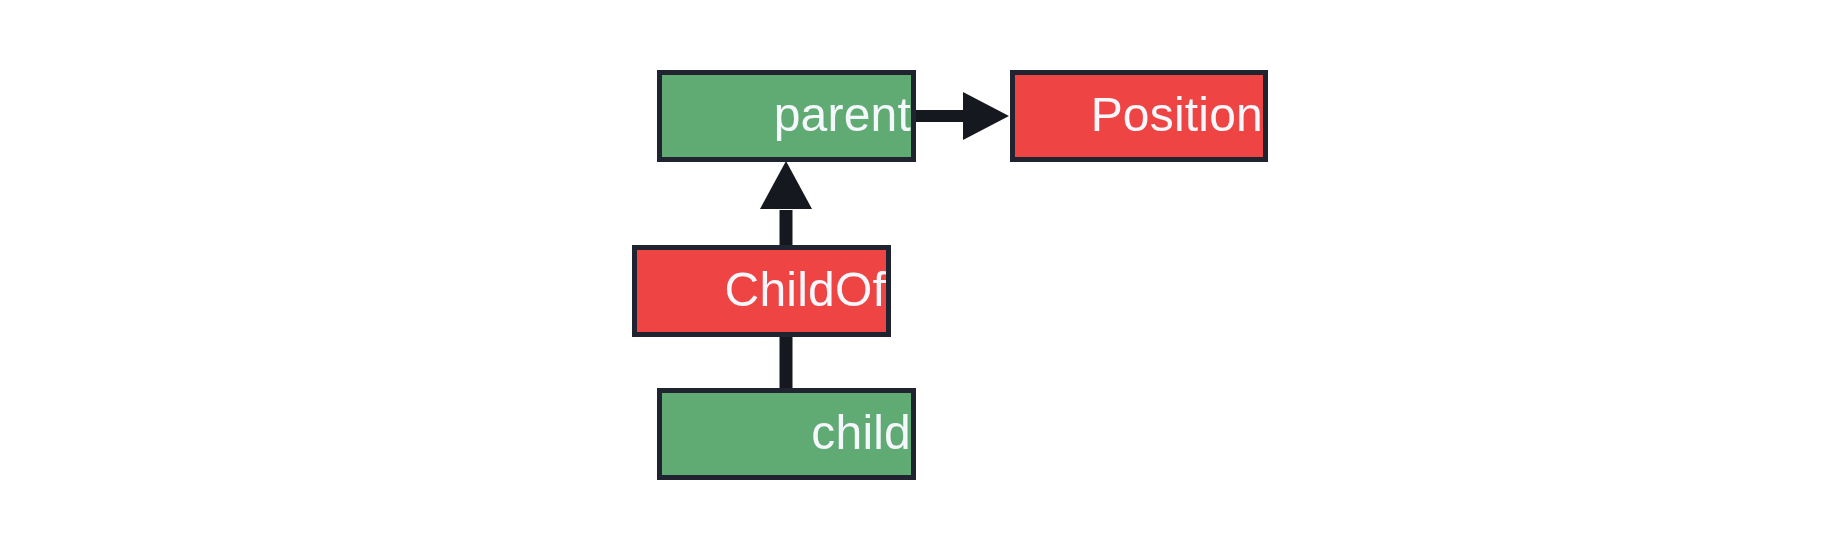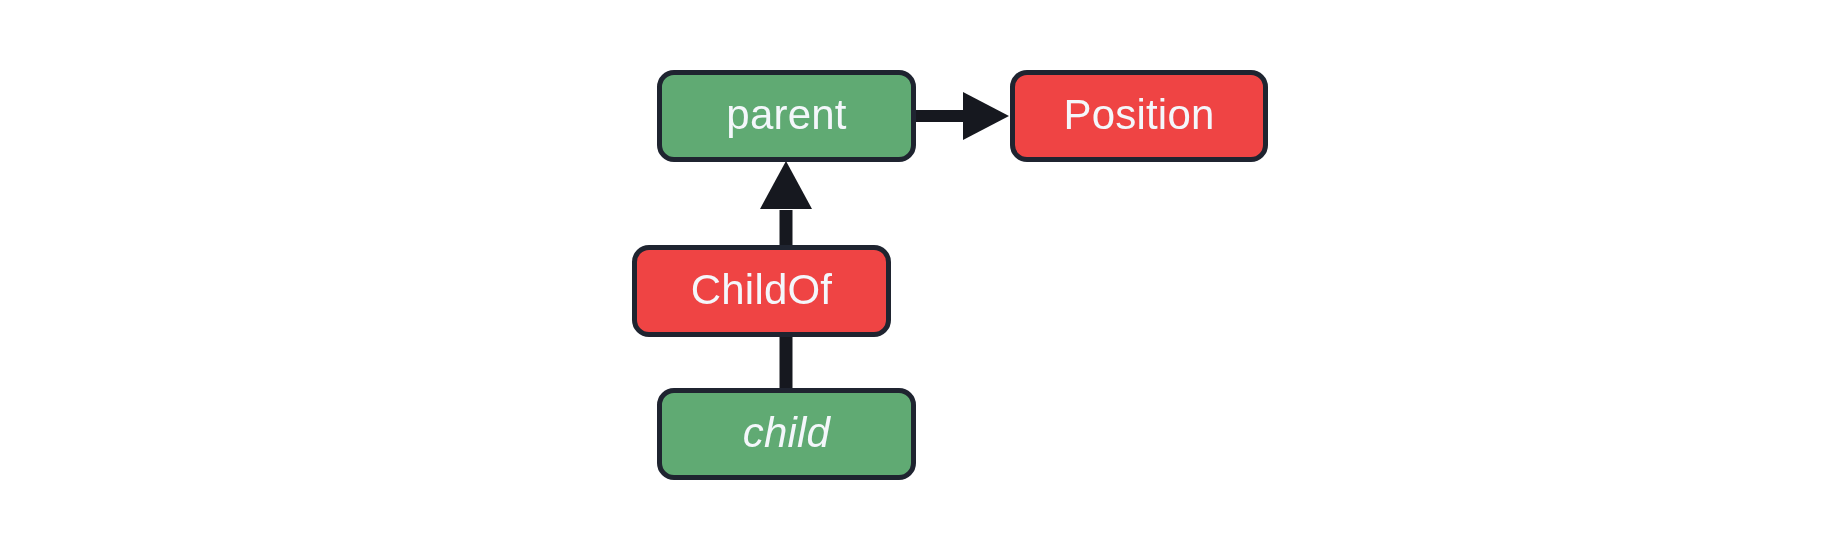--- a/index.html
+++ b/index.html
@@ -25,42 +25,42 @@
     left: 0;
     top: 0;
     width: 1830px;
     height: 548px;
   }
   .node {
     position: absolute;
     box-sizing: border-box;
     display: flex;
     align-items: center;
-    justify-content: center;
-    border-radius: 17px;
+    justify-content: flex-end;
+    border-radius: 0;
     border: 5px solid #1f2430;
     color: #f4f7fb;
-    font-size: 42px;
+    font-size: 48px;
     font-weight: 400;
     letter-spacing: 0.2px;
     line-height: 1;
     user-select: none;
   }
   .node-label {
     display: block;
     transform: translateY(-1px);
     white-space: nowrap;
   }
   .node--entity { background: #60aa73; }
   .node--relation { background: #ef4444; }
 
   #node-parent   { left: 657px; top: 70px;  width: 259px; height: 92px; }
   #node-position { left: 1010px; top: 70px; width: 258px; height: 92px; }
   #node-childof  { left: 632px; top: 245px; width: 259px; height: 92px; }
-  #node-child    { left: 657px; top: 388px; width: 259px; height: 92px; font-style: italic; }
+  #node-child    { left: 657px; top: 388px; width: 259px; height: 92px; }
 </style>
 </head>
 <body>
 
 <div id="canvas">
 
   <svg id="edge-layer" viewBox="0 0 1830 548" xmlns="http://www.w3.org/2000/svg">
 
     <g>
       <line x1="916" y1="116" x2="982" y2="116" stroke="#16181f" stroke-width="12" stroke-linecap="butt"></line>

